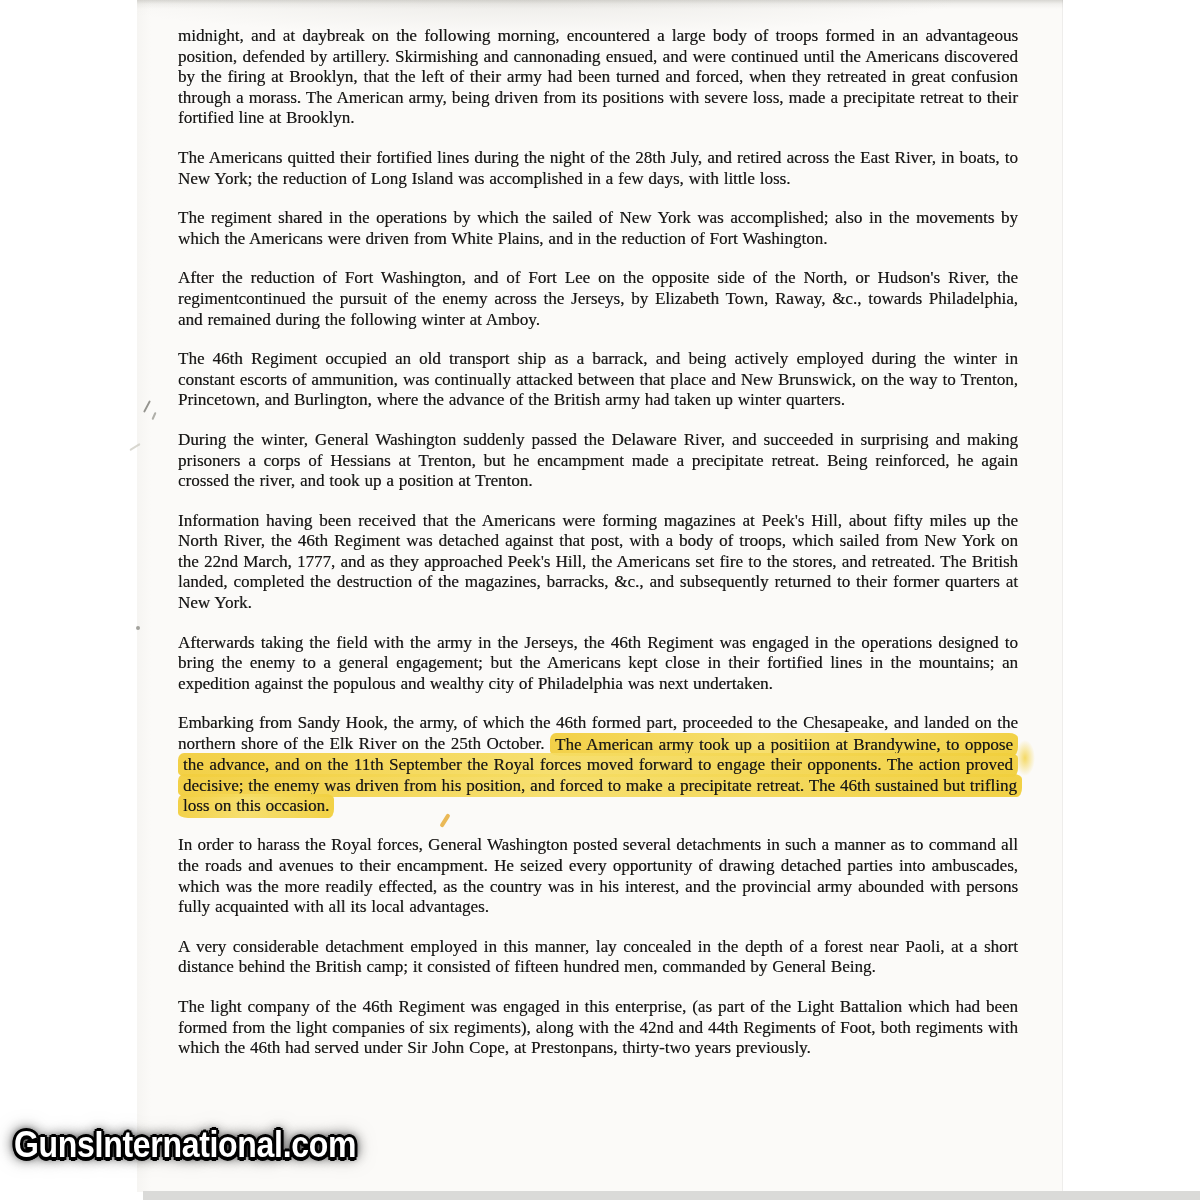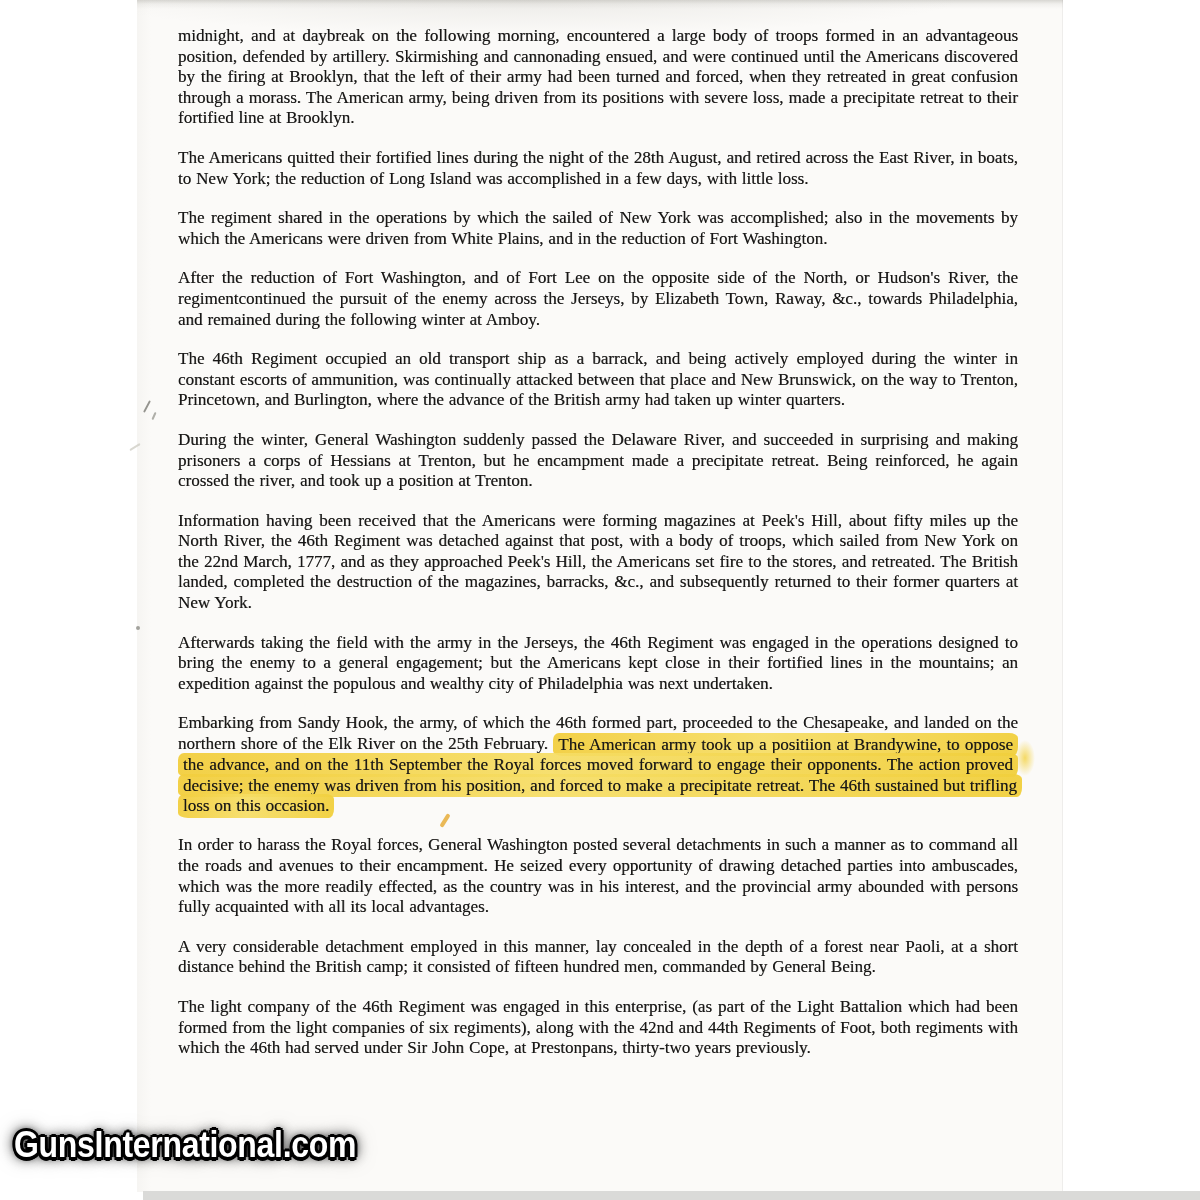--- a/index.html
+++ b/index.html
@@ -87,29 +87,29 @@
       -3px 0 0 #000, 3px 0 0 #000, 0 -3px 0 #000, 0 3px 0 #000,
       0 0 7px #000, 0 0 12px rgba(0,0,0,0.9), 0 0 18px rgba(0,0,0,0.6);
   }
 </style>
 </head>
 <body>
 
 <div class="paper">
   <div class="textblock">
     <p>midnight, and at daybreak on the following morning, encountered a large body of troops formed in an advantageous position, defended by artillery. Skirmishing and cannonading ensued, and were continued until the Americans discovered by the firing at Brooklyn, that the left of their army had been turned and forced, when they retreated in great confusion through a morass. The American army, being driven from its positions with severe loss, made a precipitate retreat to their fortified line at Brooklyn.</p>
-    <p>The Americans quitted their fortified lines during the night of the 28th August, and retired across the East River, in boats, to New York; the reduction of Long Island was accomplished in a few days, with little loss.</p>
+    <p>The Americans quitted their fortified lines during the night of the 28th July, and retired across the East River, in boats, to New York; the reduction of Long Island was accomplished in a few days, with little loss.</p>
     <p>The regiment shared in the operations by which the sailed of New York was accomplished; also in the movements by which the Americans were driven from White Plains, and in the reduction of Fort Washington.</p>
     <p>After the reduction of Fort Washington, and of Fort Lee on the opposite side of the North, or Hudson's River, the regimentcontinued the pursuit of the enemy across the Jerseys, by Elizabeth Town, Raway, &amp;c., towards Philadelphia, and remained during the following winter at Amboy.</p>
     <p>The 46th Regiment occupied an old transport ship as a barrack, and being actively employed during the winter in constant escorts of ammunition, was continually attacked between that place and New Brunswick, on the way to Trenton, Princetown, and Burlington, where the advance of the British army had taken up winter quarters.</p>
     <p>During the winter, General Washington suddenly passed the Delaware River, and succeeded in surprising and making prisoners a corps of Hessians at Trenton, but he encampment made a precipitate retreat. Being reinforced, he again crossed the river, and took up a position at Trenton.</p>
     <p>Information having been received that the Americans were forming magazines at Peek's Hill, about fifty miles up the North River, the 46th Regiment was detached against that post, with a body of troops, which sailed from New York on the 22nd March, 1777, and as they approached Peek's Hill, the Americans set fire to the stores, and retreated. The British landed, completed the destruction of the magazines, barracks, &amp;c., and subsequently returned to their former quarters at New York.</p>
     <p>Afterwards taking the field with the army in the Jerseys, the 46th Regiment was engaged in the operations designed to bring the enemy to a general engagement; but the Americans kept close in their fortified lines in the mountains; an expedition against the populous and wealthy city of Philadelphia was next undertaken.</p>
     <p>
-      <span>Embarking from Sandy Hook, the army, of which the 46th formed part, proceeded to the Chesapeake, and landed on the northern shore of the Elk River on the 25th February.</span>
+      <span>Embarking from Sandy Hook, the army, of which the 46th formed part, proceeded to the Chesapeake, and landed on the northern shore of the Elk River on the 25th October.</span>
       <span class="hl">The American army took up a positiion at Brandywine, to oppose the advance, and on the 11th September the Royal forces moved forward to engage their opponents. The action proved decisive; the enemy was driven from his position, and forced to make a precipitate retreat. The 46th sustained but trifling loss on this occasion.</span>
     </p>
     <p>In order to harass the Royal forces, General Washington posted several detachments in such a manner as to command all the roads and avenues to their encampment. He seized every opportunity of drawing detached parties into ambuscades, which was the more readily effected, as the country was in his interest, and the provincial army abounded with persons fully acquainted with all its local advantages.</p>
     <p>A very considerable detachment employed in this manner, lay concealed in the depth of a forest near Paoli, at a short distance behind the British camp; it consisted of fifteen hundred men, commanded by General Being.</p>
     <p>The light company of the 46th Regiment was engaged in this enterprise, (as part of the Light Battalion which had been formed from the light companies of six regiments), along with the 42nd and 44th Regiments of Foot, both regiments with which the 46th had served under Sir John Cope, at Prestonpans, thirty-two years previously.</p>
   </div>
 
   <div class="smudge-right"></div>
   <div class="smudge-tail"></div>
 

